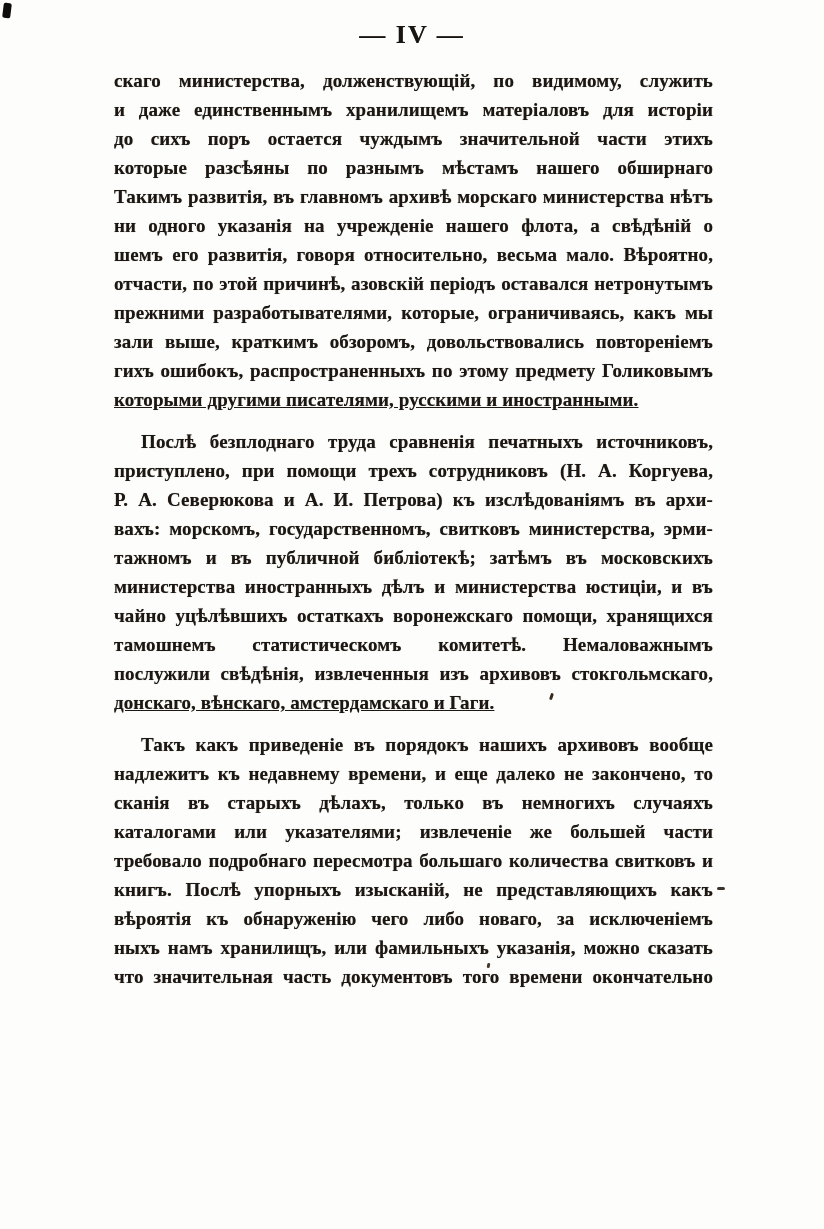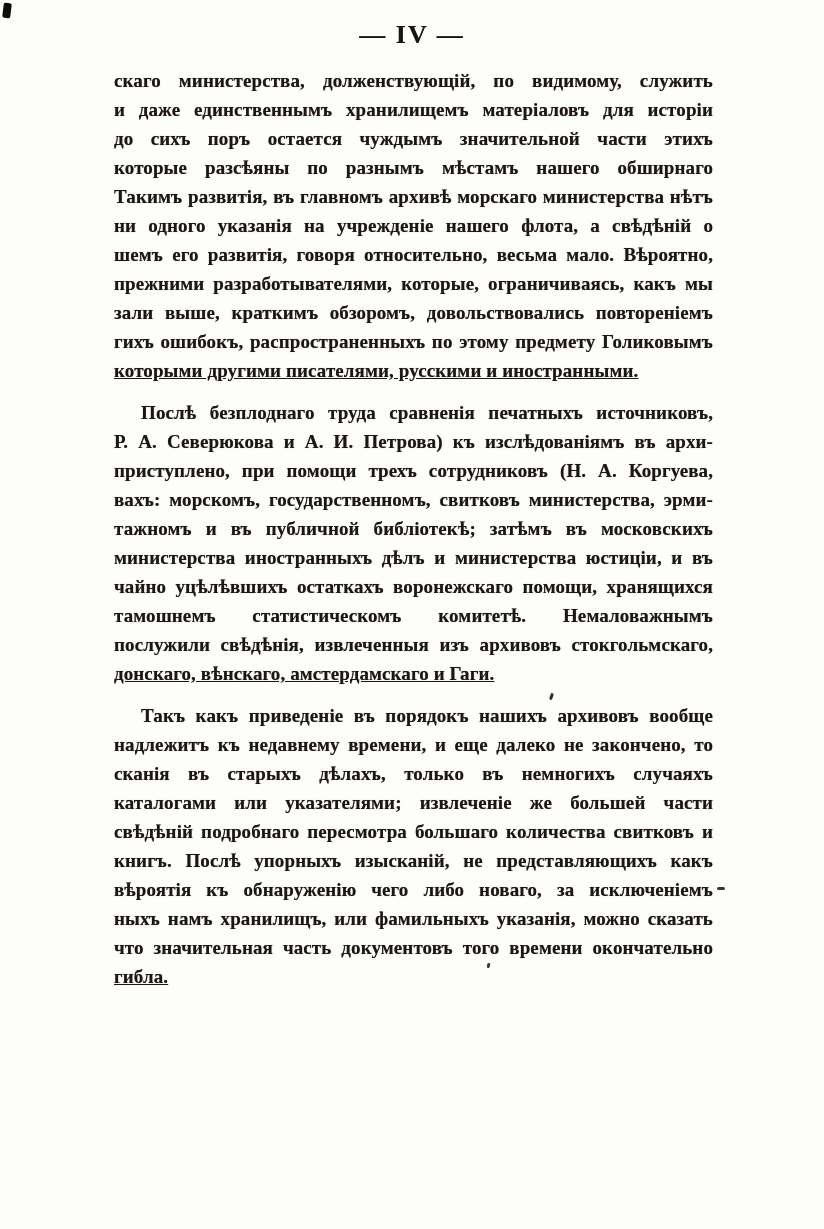--- a/index.html
+++ b/index.html
@@ -93,46 +93,46 @@
   <div class="page-header">— IV —</div>
   <div class="text-block">
       <div class="para">
         <div class="tline">скаго министерства, долженствующій, по видимому, служить главнымъ</div>
         <div class="tline">и даже единственнымъ хранилищемъ матеріаловъ для исторіи флота,</div>
         <div class="tline">до сихъ поръ остается чуждымъ значительной части этихъ матеріаловъ,</div>
         <div class="tline">которые разсѣяны по разнымъ мѣстамъ нашего обширнаго отечества.</div>
         <div class="tline">Такимъ развитія, въ главномъ архивѣ морскаго министерства нѣтъ</div>
         <div class="tline">ни одного указанія на учрежденіе нашего флота, а свѣдѣній о дальнѣй-</div>
         <div class="tline">шемъ его развитія, говоря относительно, весьма мало. Вѣроятно, что</div>
+        <div class="tline">отчасти, по этой причинѣ, азовскій періодъ оставался нетронутымъ</div>
         <div class="tline">прежними разработывателями, которые, ограничиваясь, какъ мы ска-</div>
         <div class="tline">зали выше, краткимъ обзоромъ, довольствовались повтореніемъ мно-</div>
         <div class="tline">гихъ ошибокъ, распространенныхъ по этому предмету Голиковымъ и нѣ-</div>
         <div class="tline last">которыми другими писателями, русскими и иностранными.</div>
       </div>
       <div class="para">
         <div class="tline indent">Послѣ безплоднаго труда сравненія печатныхъ источниковъ, было</div>
+        <div class="tline">приступлено, при помощи трехъ сотрудниковъ (Н. А. Коргуева,</div>
         <div class="tline">Р. А. Северюкова и А. И. Петрова) къ изслѣдованіямъ въ архи-</div>
-        <div class="tline">приступлено, при помощи трехъ сотрудниковъ (Н. А. Коргуева,</div>
         <div class="tline">вахъ: морскомъ, государственномъ, свитковъ министерства, эрми-</div>
         <div class="tline">тажномъ и въ публичной библіотекѣ; затѣмъ въ московскихъ архивахъ:</div>
         <div class="tline">министерства иностранныхъ дѣлъ и министерства юстиціи, и въ слу-</div>
         <div class="tline">чайно уцѣлѣвшихъ остаткахъ воронежскаго помощи, хранящихся въ</div>
         <div class="tline">тамошнемъ статистическомъ комитетѣ. Немаловажнымъ дополненіемъ</div>
         <div class="tline">послужили свѣдѣнія, извлеченныя изъ архивовъ стокгольмскаго, лон-</div>
         <div class="tline last">донскаго, вѣнскаго, амстердамскаго и Гаги.</div>
       </div>
       <div class="para">
         <div class="tline indent">Такъ какъ приведеніе въ порядокъ нашихъ архивовъ вообще при-</div>
         <div class="tline">надлежитъ къ недавнему времени, и еще далеко не закончено, то изы-</div>
         <div class="tline">сканія въ старыхъ дѣлахъ, только въ немногихъ случаяхъ облегчались</div>
         <div class="tline">каталогами или указателями; извлеченіе же большей части матеріаловъ</div>
-        <div class="tline">свѣдѣній подробнаго пересмотра большаго количества свитковъ и</div>
+        <div class="tline">требовало подробнаго пересмотра большаго количества свитковъ и</div>
         <div class="tline">книгъ. Послѣ упорныхъ изысканій, не представляющихъ какъ кажется</div>
         <div class="tline">вѣроятія къ обнаруженію чего либо новаго, за исключеніемъ неизвѣст-</div>
         <div class="tline">ныхъ намъ хранилищъ, или фамильныхъ указанія, можно сказать</div>
         <div class="tline">что значительная часть документовъ того времени окончательно по-</div>
-        <div class="tline last">гибла.</div>
       </div>
     </div>
   <div class="speck-gagi"></div>
   <div class="speck-kazhetsya"></div>
   <div class="speck-okonch"></div>
 </div>
 
 </body></html>

